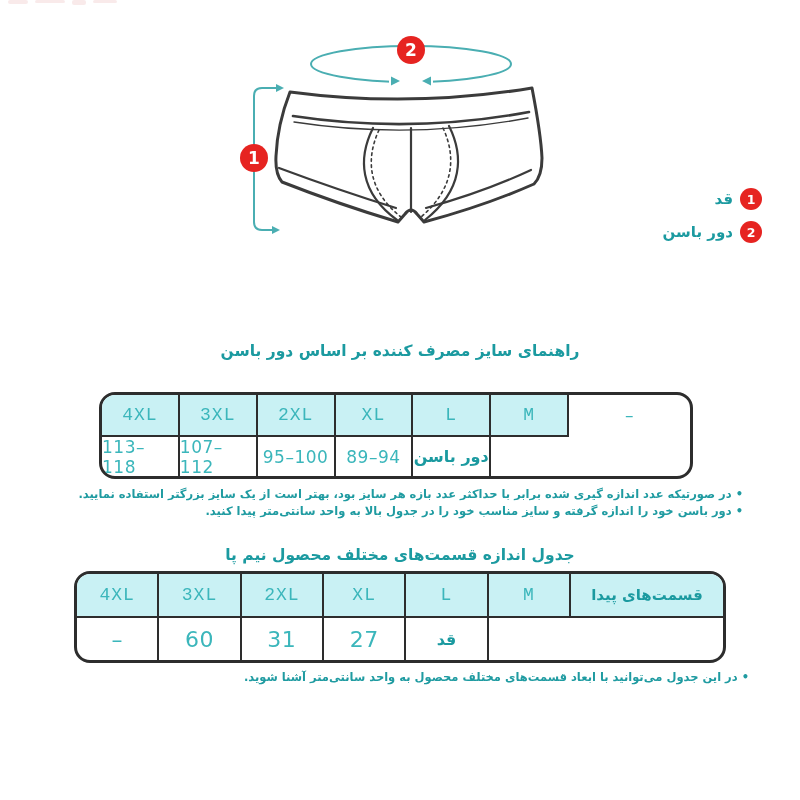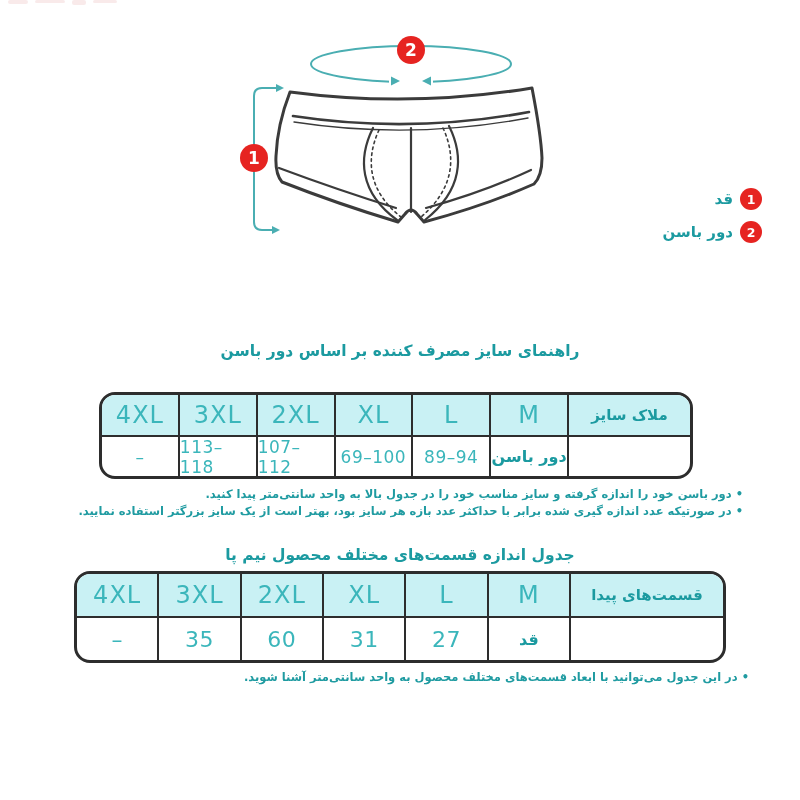--- a/index.html
+++ b/index.html
@@ -29,21 +29,21 @@
   .size-table{position:absolute;display:grid;border:3px solid #2d2d2d;border-radius:16px;
               overflow:hidden;background:#fff;box-sizing:border-box;}
   .t1{left:99px;top:392px;width:594px;grid-template-columns:repeat(6,1fr) 121px;}
   .t2{left:74px;top:571px;width:652px;grid-template-columns:repeat(6,1fr) 152px;}
   .cell{display:flex;align-items:center;justify-content:center;
         border-right:2px solid #2d2d2d;box-sizing:border-box;}
   .cell:nth-child(7),.cell:nth-child(14){border-right:none;}
   .head{background:#c9f1f4;border-bottom:2px solid #2d2d2d;}
   .t1 .head{height:42px;}  .t1 .val{height:39px;}
   .t2 .head{height:44px;}  .t2 .val{height:42px;}
-  .size-label{font-size:24px;color:#3bb6bb;letter-spacing:1px;font-weight:500;}
+  .size-label{font-size:18px;color:#3bb6bb;letter-spacing:1px;font-weight:500;font-family:Liberation Mono, monospace;}
   .fa{font-weight:bold;color:#1b9aa0;direction:rtl;}
   .head .fa{font-size:15px;}
   .val .fa{font-size:16px;}
   .range{font-size:17px;color:#3bb6bb;letter-spacing:.5px;}
   .t2 .range{font-size:22px;}
 
   .notes{position:absolute;direction:rtl;text-align:right;color:#1f9ba1;
          font-weight:bold;font-size:11.5px;line-height:16.5px;white-space:nowrap;}
   .n1{right:57px;top:486px;}
   .n2{right:51px;top:669px;}
@@ -120,47 +120,44 @@
       </div>
     <div class="cell head">
         <span class="size-label">XL</span>
       </div>
     <div class="cell head">
         <span class="size-label">L</span>
       </div>
     <div class="cell head">
         <span class="size-label">M</span>
       </div>
-    <div class="cell head">
-        <span class="fa">ملاک سایز</span>
-      </div>
 
     <div class="cell val">
         <span class="range">–</span>
       </div>
     <div class="cell val">
         <span class="range">113–118</span>
       </div>
     <div class="cell val">
         <span class="range">107–112</span>
       </div>
     <div class="cell val">
-        <span class="range">69–100</span>
+        <span class="range">95–100</span>
       </div>
     <div class="cell val">
         <span class="range">89–94</span>
       </div>
     <div class="cell val">
         <span class="fa">دور باسن</span>
       </div>
   </div>
 
   <div class="notes n1">
+    <div class="note">• در صورتیکه عدد اندازه گیری شده برابر با حداکثر عدد بازه هر سایز بود، بهتر است از یک سایز بزرگتر استفاده نمایید.</div>
     <div class="note">• دور باسن خود را اندازه گرفته و سایز مناسب خود را در جدول بالا به واحد سانتی‌متر پیدا کنید.</div>
-    <div class="note">• در صورتیکه عدد اندازه گیری شده برابر با حداکثر عدد بازه هر سایز بود، بهتر است از یک سایز بزرگتر استفاده نمایید.</div>
   </div>
 
   <div class="sec-title sec2-title">جدول اندازه قسمت‌های مختلف محصول نیم پا</div>
 
   <div class="size-table t2">
     <div class="cell head">
         <span class="size-label">4XL</span>
       </div>
     <div class="cell head">
         <span class="size-label">3XL</span>
@@ -176,23 +173,20 @@
       </div>
     <div class="cell head">
         <span class="size-label">M</span>
       </div>
     <div class="cell head">
         <span class="fa">قسمت‌های پیدا</span>
       </div>
 
     <div class="cell val">
         <span class="range">–</span>
-      </div>
-    <div class="cell val">
-        <span class="range">35</span>
       </div>
     <div class="cell val">
         <span class="range">60</span>
       </div>
     <div class="cell val">
         <span class="range">31</span>
       </div>
     <div class="cell val">
         <span class="range">27</span>
       </div>

